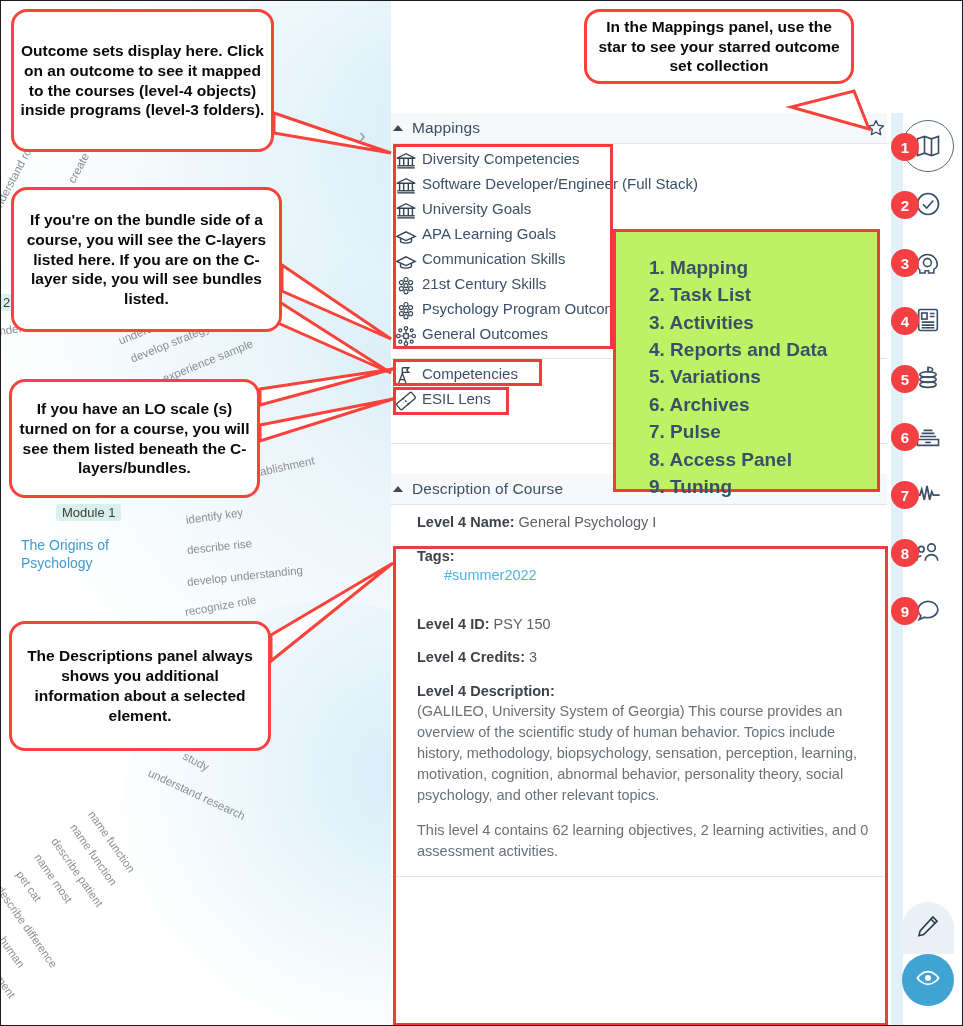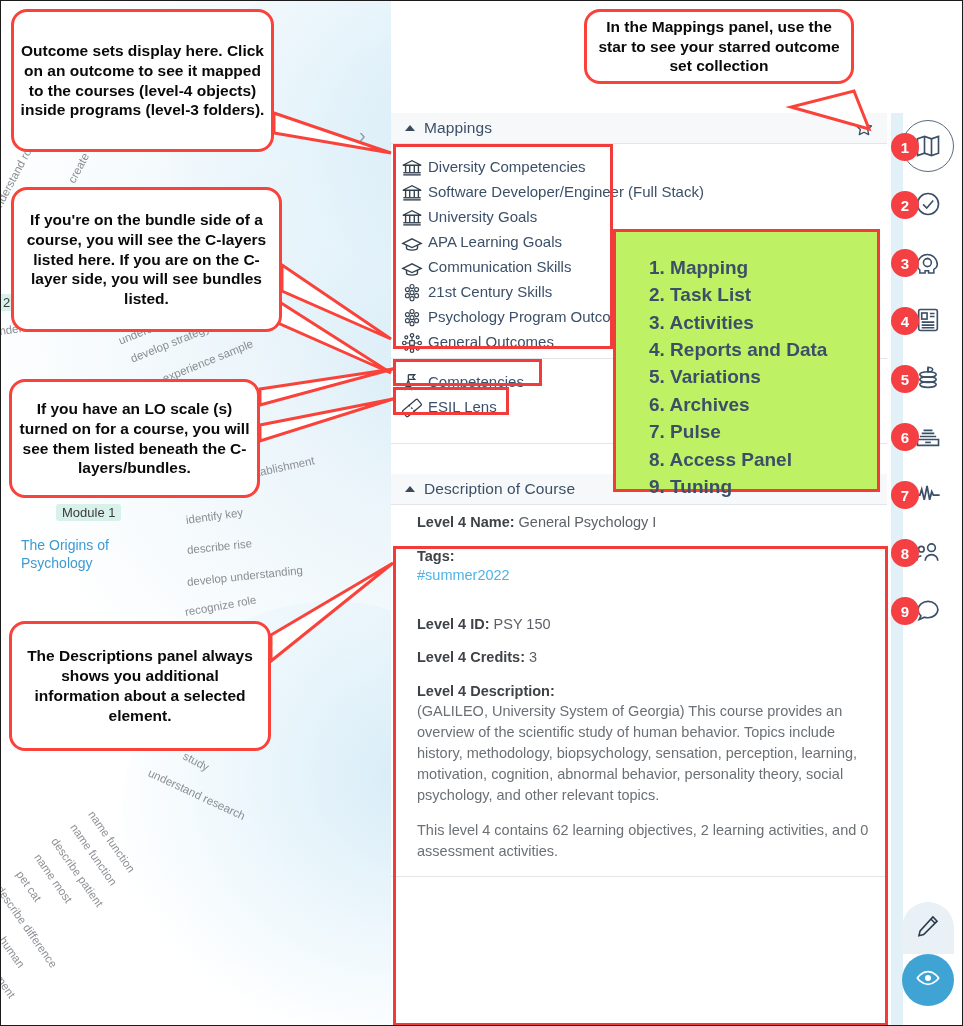--- a/index.html
+++ b/index.html
@@ -73,60 +73,60 @@
   }
   .panel {
     background: #ffffff;
     border-bottom: 1px solid #e3e6e8;
   }
   .panel-head {
     display: flex; align-items: center;
     height: 31px;
     background: #f7f8f9;
     border-bottom: 1px solid #e3e6e8;
-    padding: 0 14px;
+    padding: 0 2px;
   }
   .caret-up {
     width: 0; height: 0;
     border-left: 5px solid transparent;
     border-right: 5px solid transparent;
     border-bottom: 6px solid #3b4a5a;
     margin-right: 9px;
   }
   .panel-title {
     font-size: 15.5px;
     color: #3b5068;
     letter-spacing: .1px;
   }
   .panel-head-spacer { flex: 1; }
   .star-icon { width: 20px; height: 20px; display:block; }
 
   
   .map-list { padding: 6px 0 4px 0; }
   .map-item {
-    display: flex; align-items: flex-end;
+    display: flex; align-items: flex-start;
     height: 25px;
-    padding-left: 10px;
+    padding-left: 4px;
   }
   .map-ico { width: 22px; height: 18px; flex: 0 0 22px; margin-right: 5px; }
   .map-label {
     font-size: 15px; color: #3b5068;
     white-space: nowrap; overflow: hidden;
   }
   .map-sep {
     height: 1px; background: #e3e6e8; margin: 4px 0 4px 0;
   }
   .layers-list { padding: 2px 0 28px 0; }
 
   
   .desc-panel { margin-top: 30px; }
   .desc-body { padding: 8px 18px 14px 26px; }
   .d-row { font-size: 14.5px; color: #5d6166; line-height: 1.35; margin-bottom: 14px; }
   .d-row b { color: #3f4347; font-weight: bold; }
-  .d-tag { color: #4fb3e8; }
+  .d-tag { color: #4fb3e8; margin-left: 27px; }
   .d-para { font-size: 14.5px; color: #6b7075; line-height: 1.45; }
   .d-gap { height: 15px; }
 
   
   .rail {
     position: absolute; right: 0; top: 112px;
     width: 75px; height: 913px;
     background: #ffffff;
   }
   .rail-strip {

